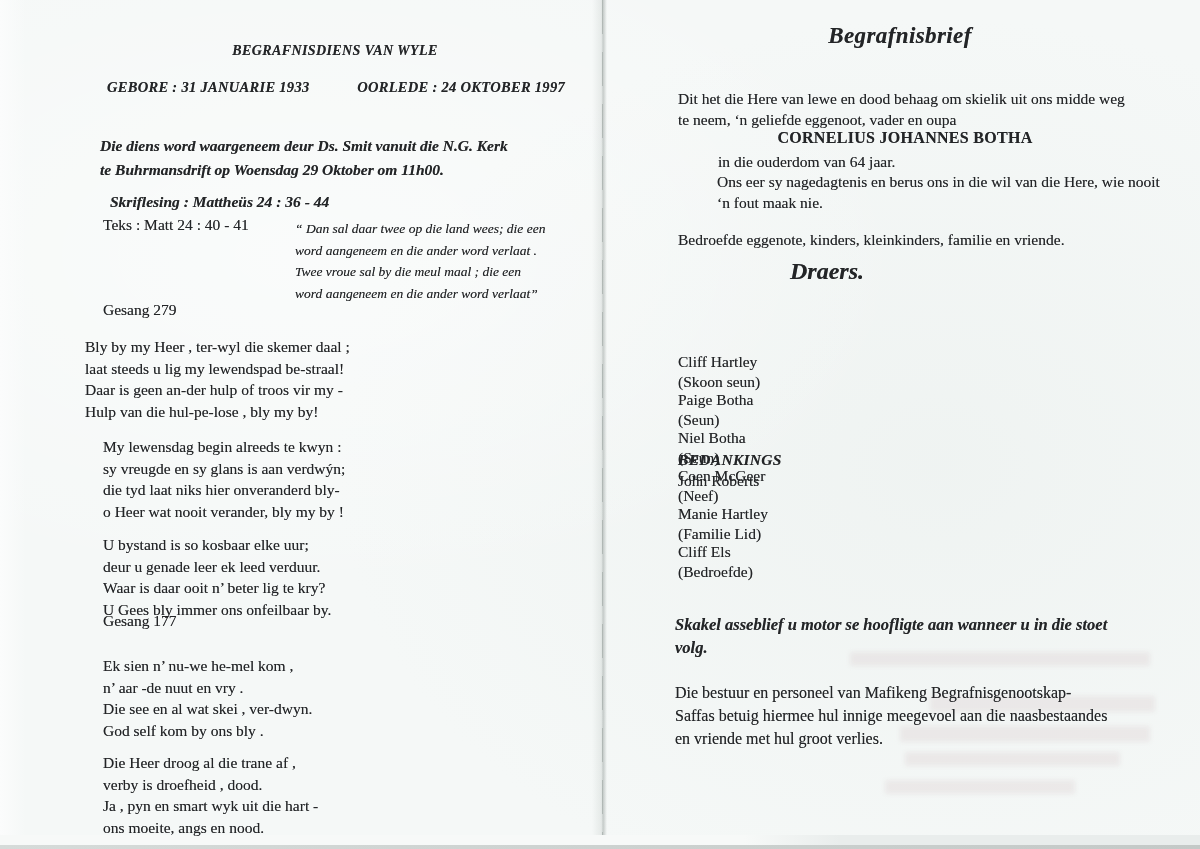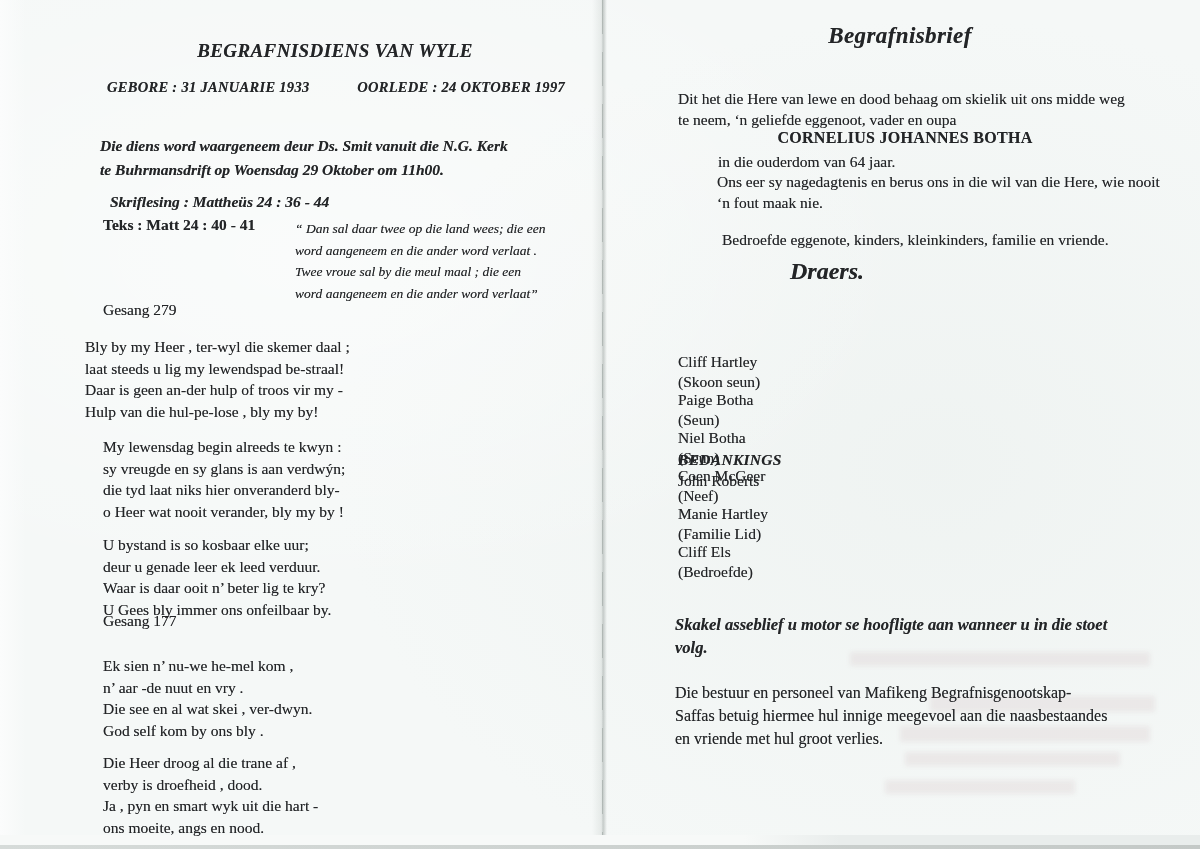--- a/index.html
+++ b/index.html
@@ -27,27 +27,27 @@
   .fold-line { position:absolute; left:602px; top:0; width:1px; height:100%;
     background: repeating-linear-gradient(180deg, rgba(140,150,146,0.5) 0 34px, rgba(140,150,146,0.08) 34px 52px); }
   .bottom-strip { position:absolute; left:0; top:835px; width:100%; height:10px;
     background: linear-gradient(90deg, #f7f9f8 0%, #f7f9f8 62%, #e9edec 70%, #e9edec 100%); }
   .bottom-edge { position:absolute; left:0; bottom:0; width:100%; height:4px;
     background: linear-gradient(90deg, #d6dbd9, #c4c9c7); }
   .ghost { position:absolute; filter: blur(2.5px); background: rgba(198,170,176,0.18); border-radius: 2px; }
 
   
   .lp-title { left:100px; top:23px; width:470px; text-align:center;
-    font-size:19px; font-weight:bold; font-style:italic; line-height:18.5px; letter-spacing:0.4px; }
+    font-size:14px; font-weight:bold; font-style:italic; line-height:18.5px; letter-spacing:0.4px; }
   .lp-dates { left:107px; top:79px; width:458px; display:flex; justify-content:space-between;
     font-size:14.5px; font-weight:bold; font-style:italic; letter-spacing:0.3px; }
   .lp-service { left:100px; top:134px; width:455px;
     font-size:15.5px; font-style:italic; font-weight:700; line-height:24px; }
   .lp-scripture { left:110px; top:193px; font-size:15.5px; font-weight:bold; font-style:italic; }
-  .lp-teks-label { left:103px; top:216px; font-size:15.5px; font-weight:bold; }
+  .lp-teks-label { left:103px; top:216px; font-size:15.5px; font-weight:normal; }
   .lp-quote { left:295px; top:218px; width:275px;
     font-size:13.5px; font-style:italic; line-height:21.6px; }
   .lp-gesang { font-size:15.5px; }
   .lp-verse { font-size:15.5px; line-height:21.6px; }
   .g279 { left:103px; top:301px; }
   .v1 { left:85px; top:336px; }
   .v2 { left:103px; top:436px; }
   .v3 { left:103px; top:534px; }
   .g177 { left:103px; top:612px; }
   .v4 { left:103px; top:655px; }
@@ -55,21 +55,21 @@
 
   
   .rp-heading { left:680px; top:23px; width:440px; text-align:center;
     font-size:23px; font-weight:bold; font-style:italic; letter-spacing:0.4px; }
   .rp-body { font-size:15.5px; line-height:21.3px; }
   .rp-announce { left:678px; top:88px; width:450px; }
   .rp-name { left:680px; top:129px; width:450px; text-align:center;
     font-size:16px; font-weight:bold; letter-spacing:0.3px; }
   .rp-age { left:678px; top:151px;margin-left:40px; }
   .rp-tribute { left:678px; top:171px; width:455px;margin-left:39px; }
-  .rp-mourners { left:678px; top:229px; width:455px;margin-left:44px; }
+  .rp-mourners { left:678px; top:229px; width:455px; }
   .rp-draers { left:672px; top:258px; width:310px; text-align:center;
     font-size:24px; font-weight:bold; font-style:italic; }
   .rp-bearers { left:678px; top:314px; font-size:15.5px; }
   .bearer-row { height:20px; line-height:20px; }
   .bearer-name { display:inline-block; width:113px; }
   .rp-thanks-h { left:678px; top:451px; font-size:15.5px; font-weight:bold; font-style:italic; letter-spacing:0.3px; }
   .rp-thanks-n { left:678px; top:472px; font-size:15.5px; }
   .rp-notice { left:675px; top:613px; width:465px;
     font-size:16.5px; font-weight:bold; font-style:italic; line-height:23px; }
   .rp-condolence { left:675px; top:681px; width:465px; font-size:16px; line-height:23px; }

